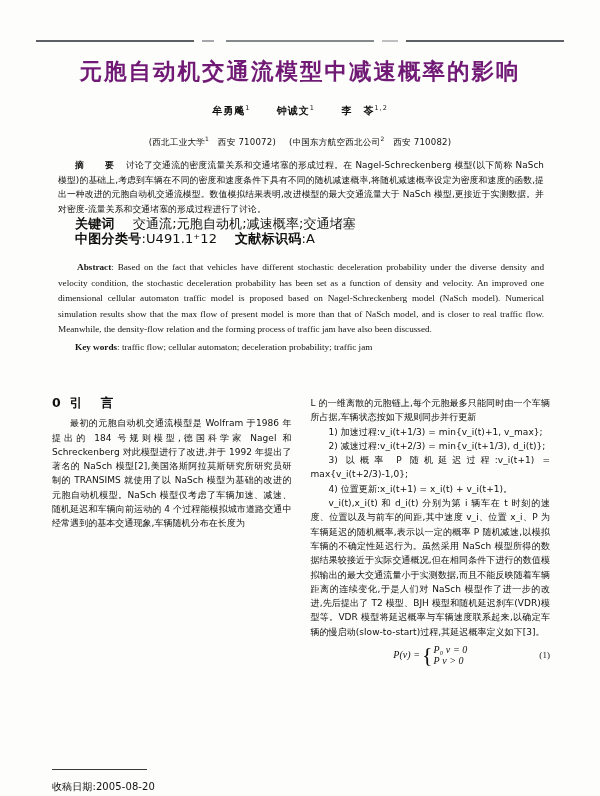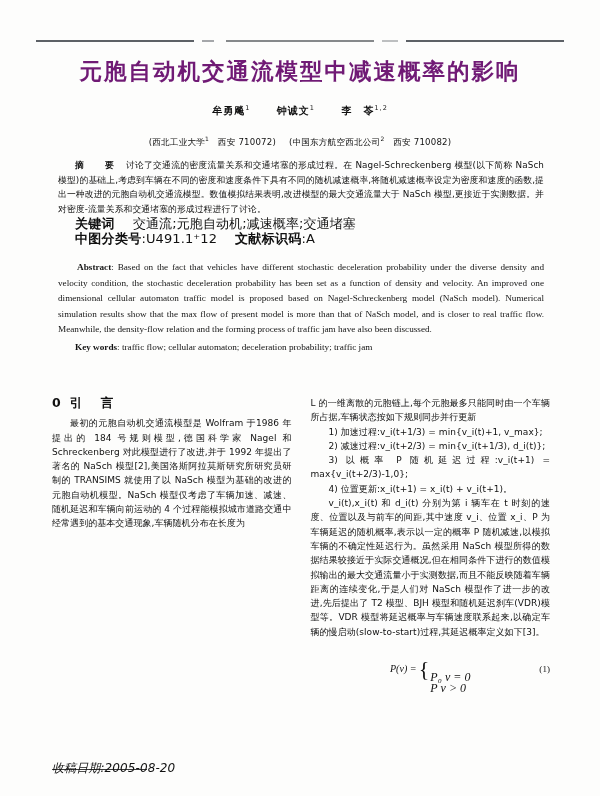--- a/index.html
+++ b/index.html
@@ -200,47 +200,45 @@
     position: relative;
   }
   .eq-body { display: flex; align-items: center; }
   .brace {
     font-size: 22px;
     line-height: 12px;
     margin: 0 1px 0 2px;
   }
   .cases {
     display: inline-block;
-    font-size: 12px;
+    font-size: 10px;
     line-height: 11px;
     text-align: left;
-    margin-top: 28px;
   }
   .eq-num {
     position: absolute;
     right: 0;
     font-family: "Liberation Serif", serif;
     font-size: 9px;
   }
 
   
   .footer-rule {
     position: absolute;
     left: 52px;
     width: 95px;
     bottom: 26px;
     border-top: 1px solid #3a3a3a;
   }
   .footer-note {
     position: absolute;
     left: 52px;
-    bottom: 19px;
-    font-size: 12px;
+    bottom: 2px;
+    font-size: 10px;
     letter-spacing: .1px;
-    font-style: italic;
   }
 </style>
 </head>
 <body>
 
 <div class="page">
 
 
   <div class="rule-wrap">
     <div class="rule-seg rule-a"></div>

